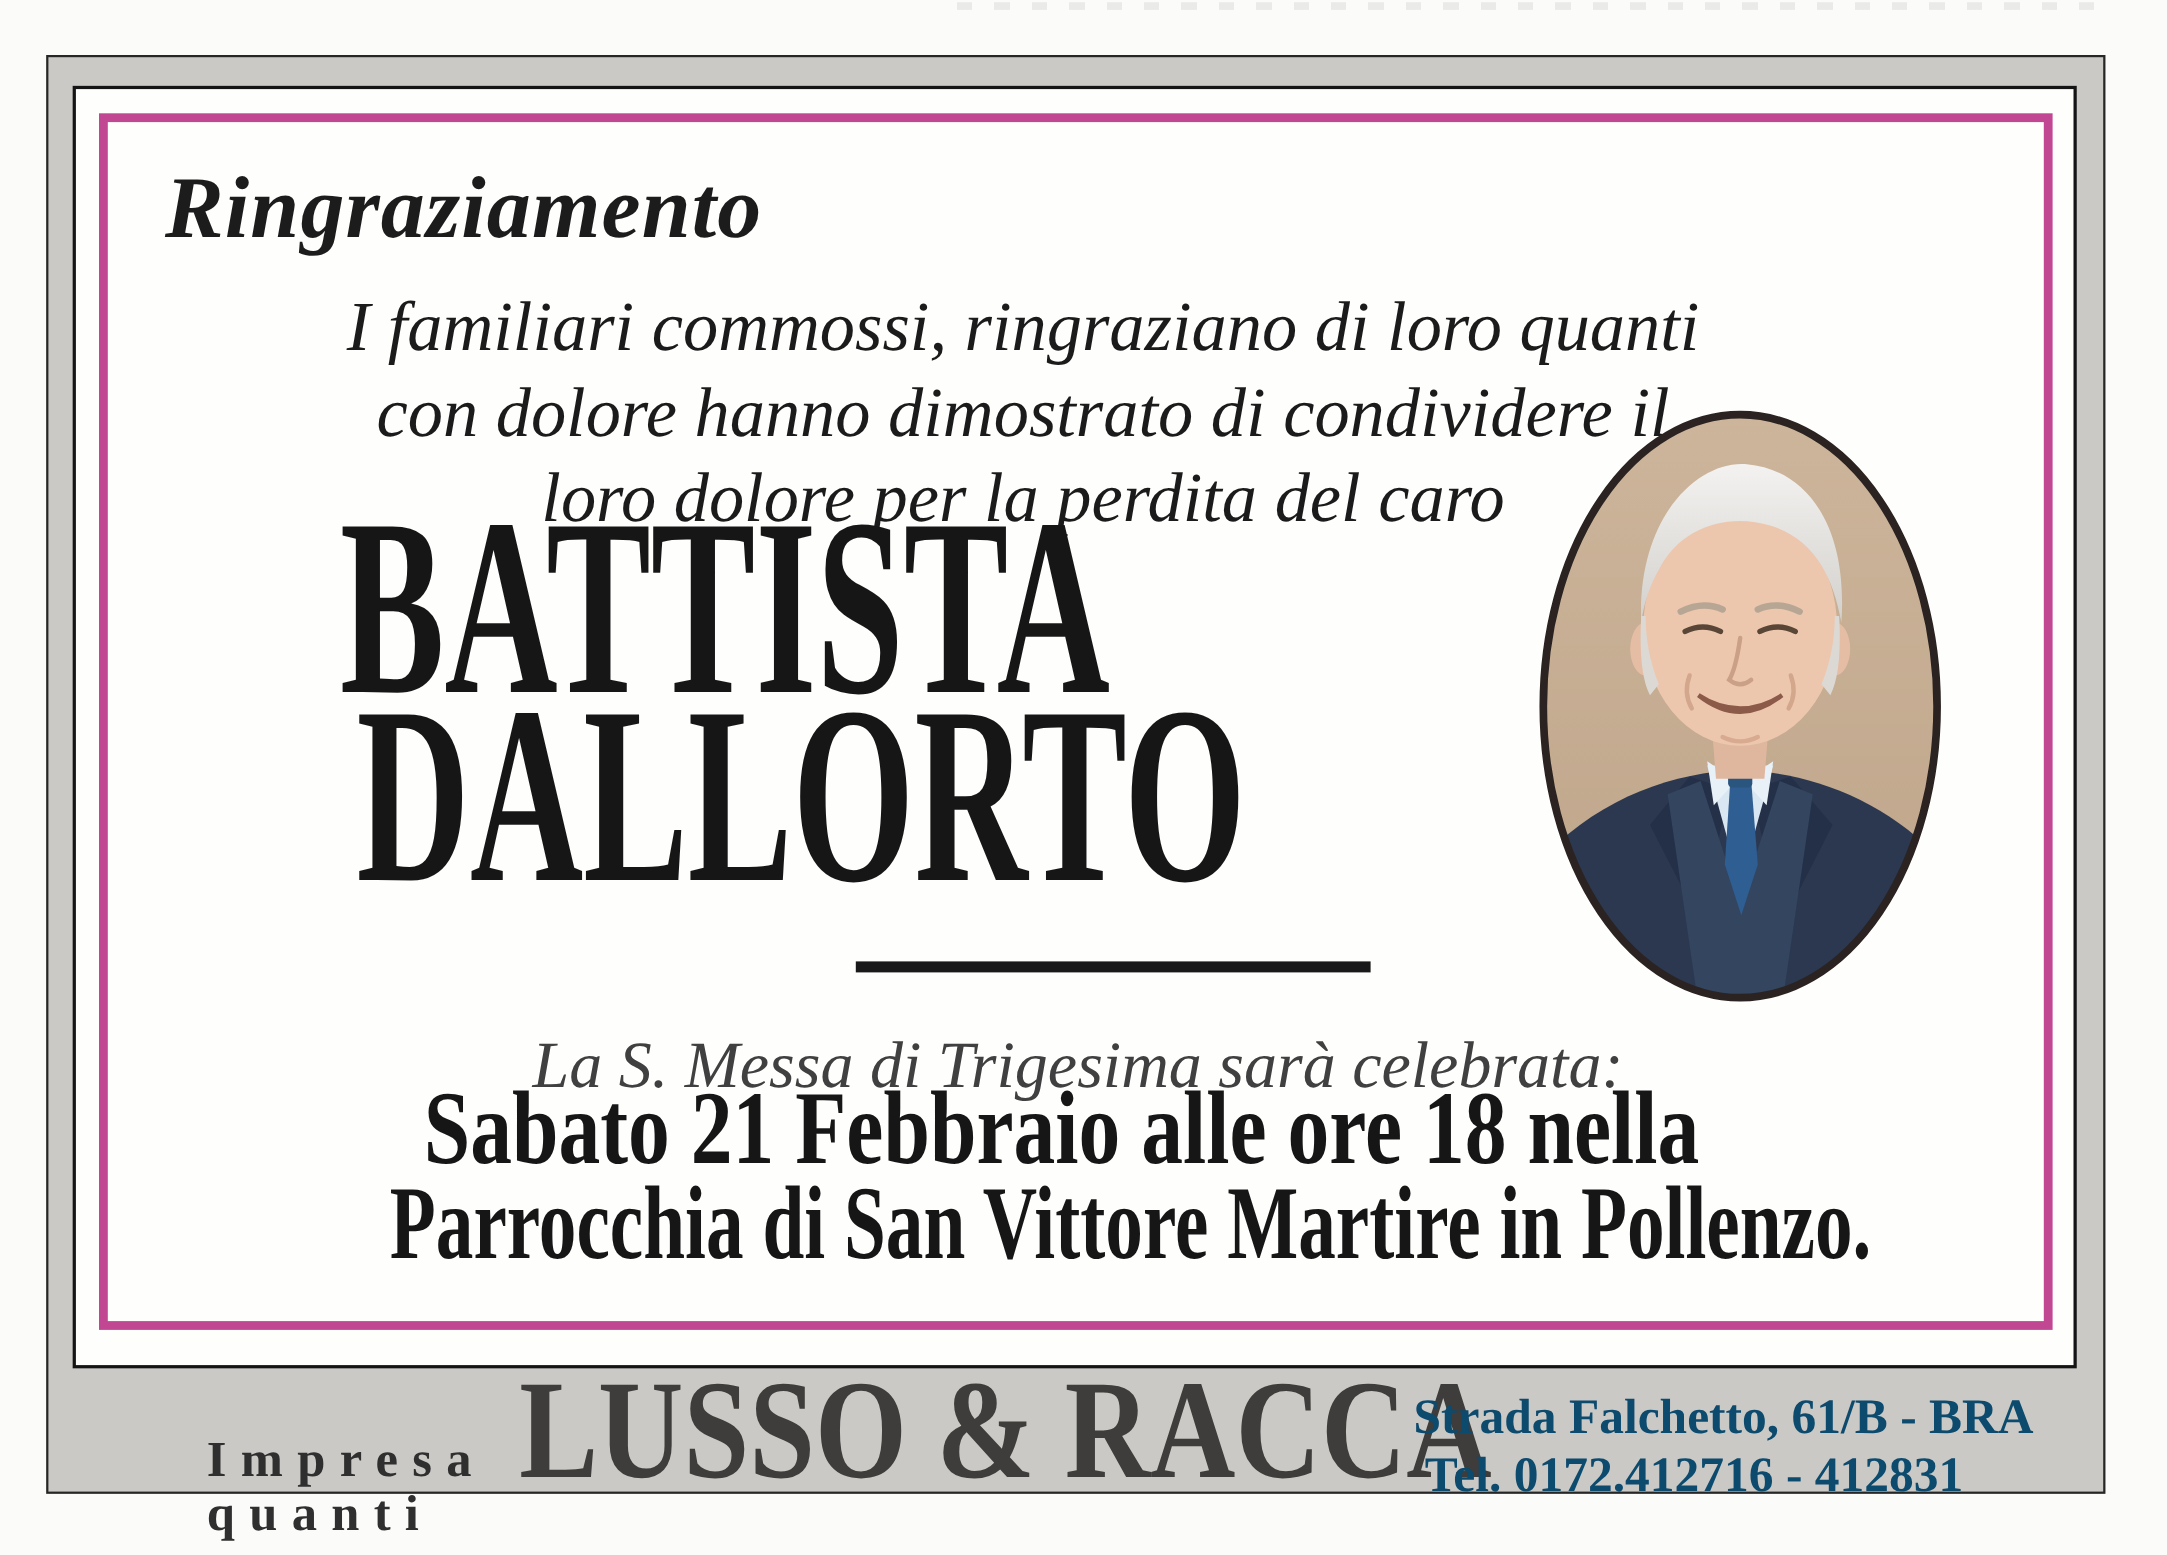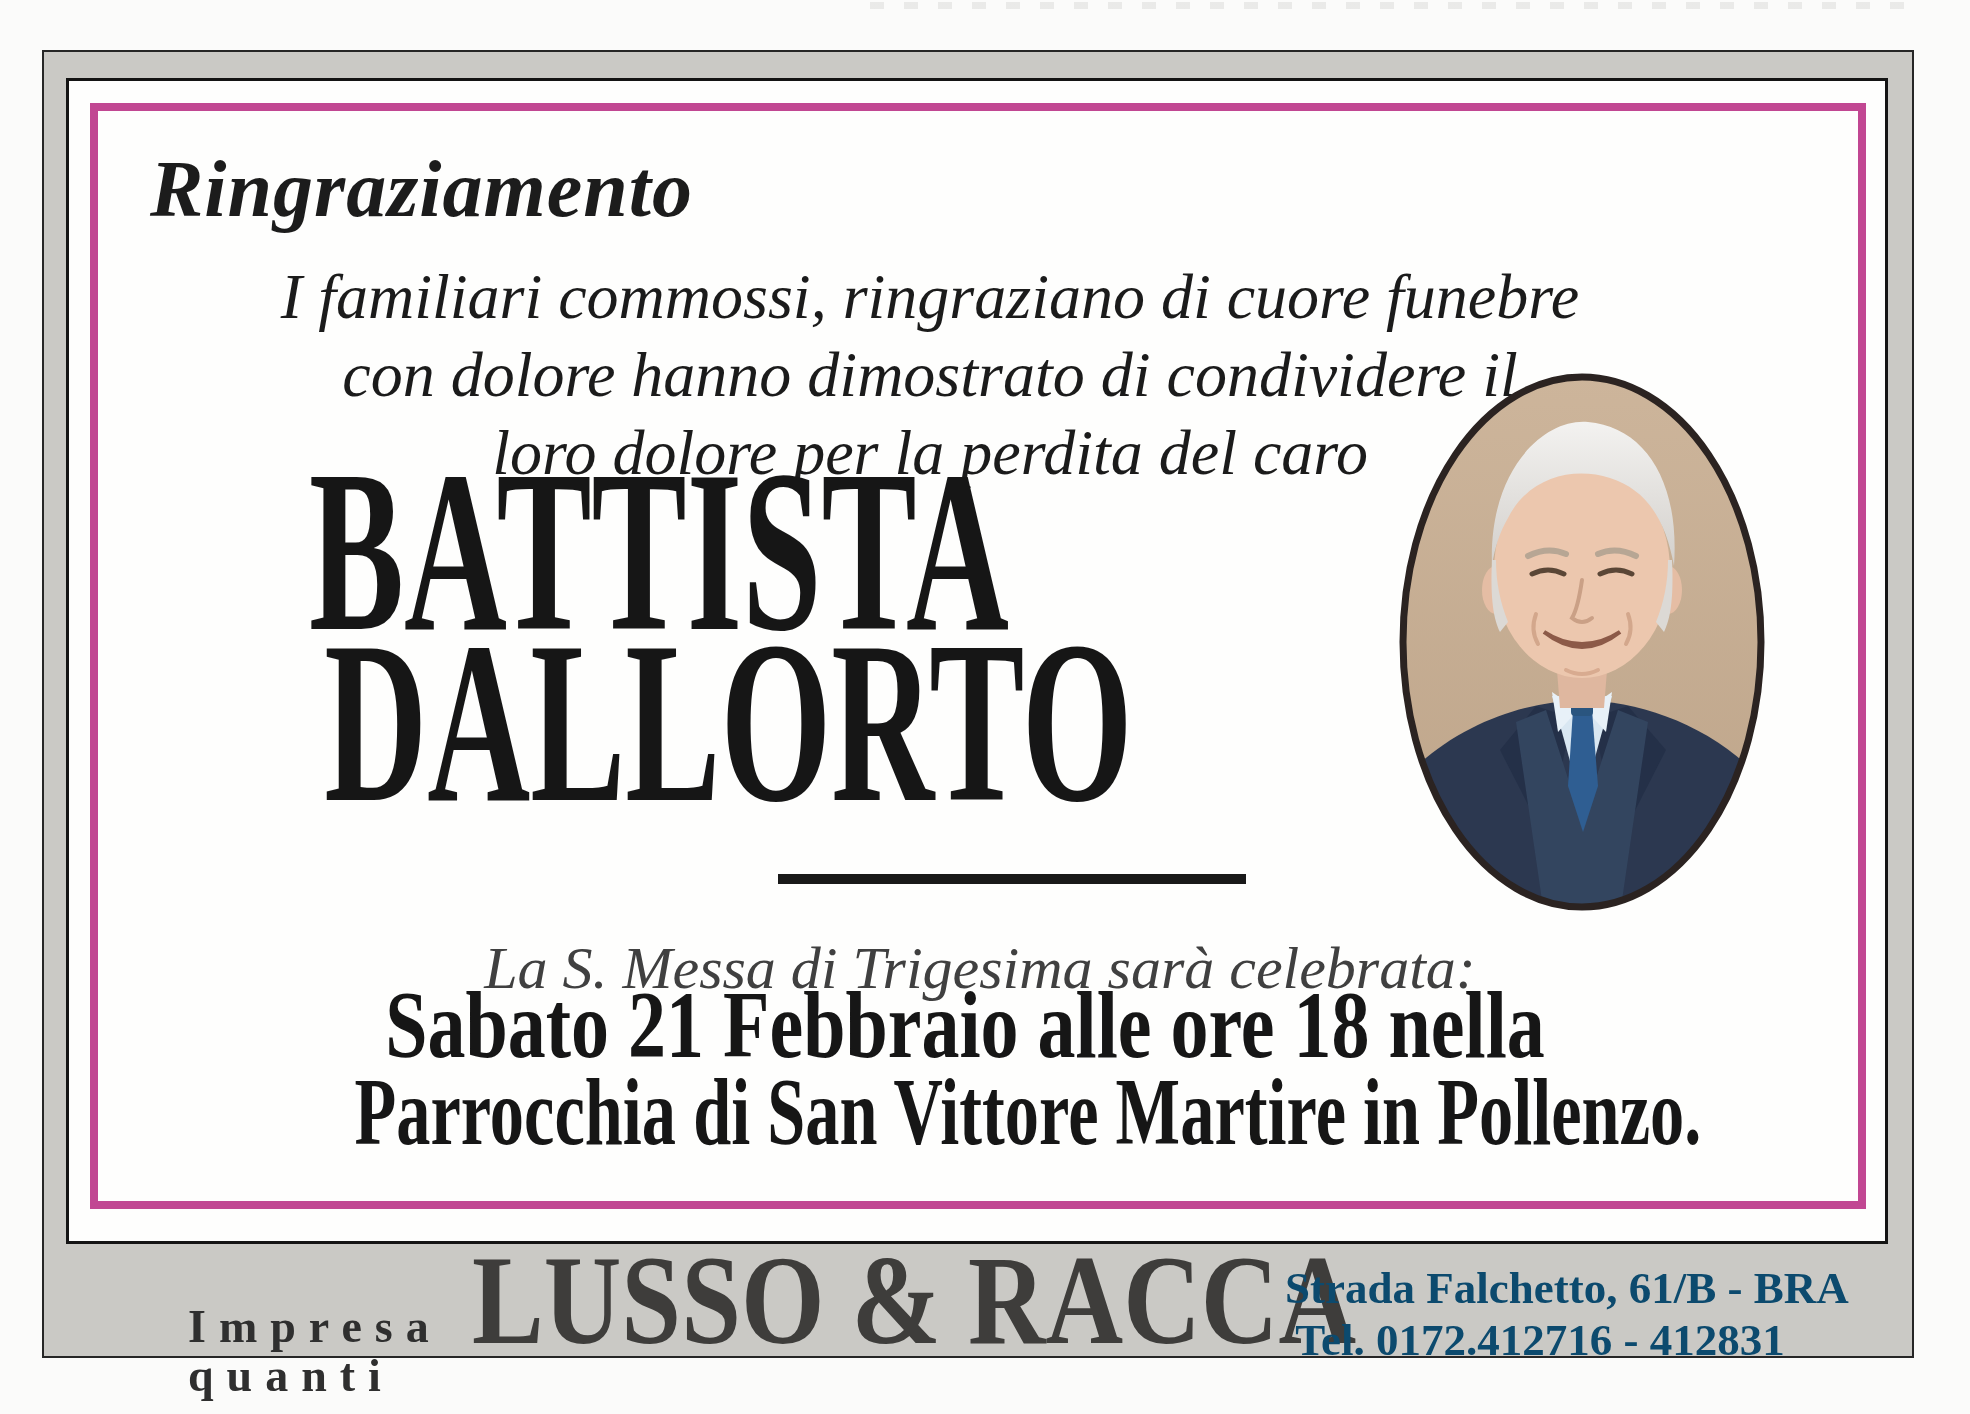--- a/index.html
+++ b/index.html
@@ -108,21 +108,21 @@
 
 <div class="abs frame"></div>
 
 <div class="abs card"></div>
 
 <div class="abs pink-border"></div>
 
 <div class="abs heading">Ringraziamento</div>
 
 <div class="abs thanks">
-  <div>I familiari commossi, ringraziano di cuore funebre</div>
+  <div>I familiari commossi, ringraziano di loro quanti</div>
   <div>con dolore hanno dimostrato di condividere il</div>
   <div>loro dolore per la perdita del caro</div>
 </div>
 
 <div class="abs name-line name-first">BATTISTA</div>
 <div class="abs name-line name-last">DALLORTO</div>
 
 <div class="abs divider"></div>
 
 <svg class="abs portrait" viewBox="0 0 372 544" xmlns="http://www.w3.org/2000/svg">

